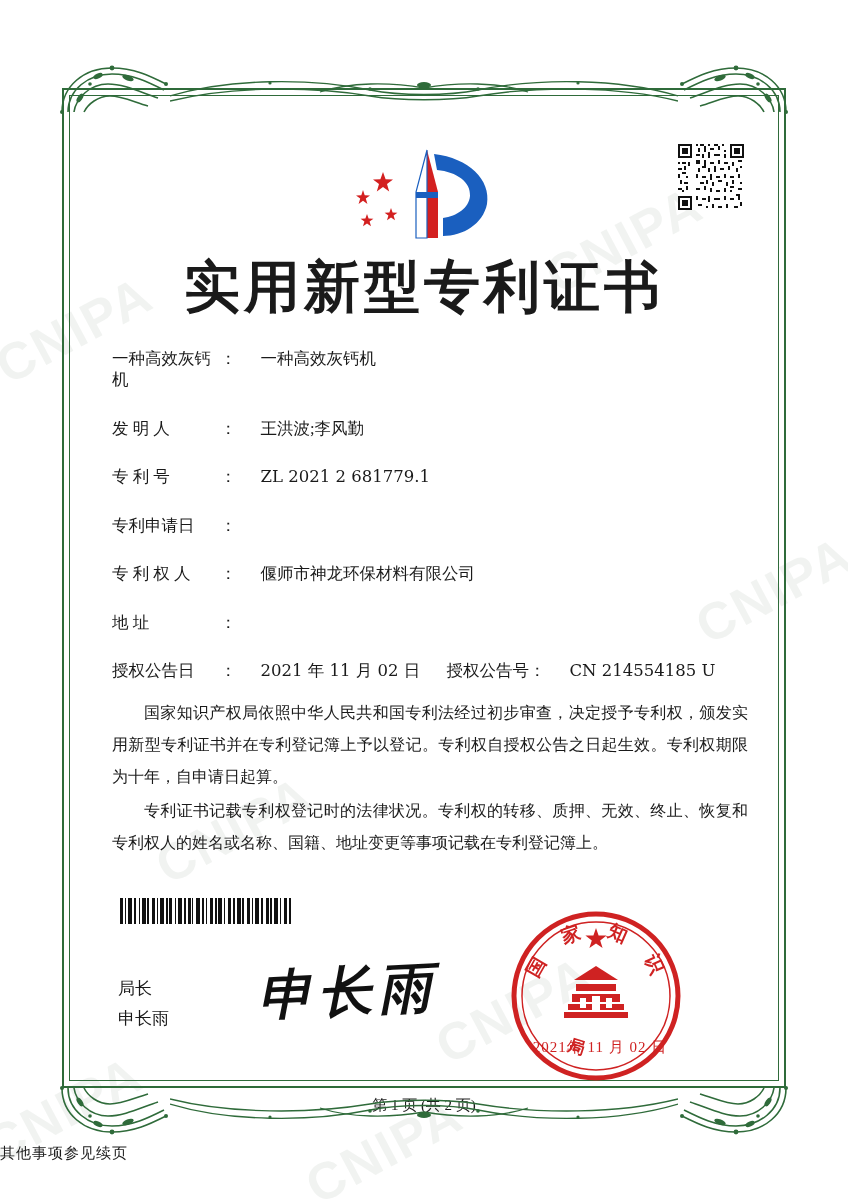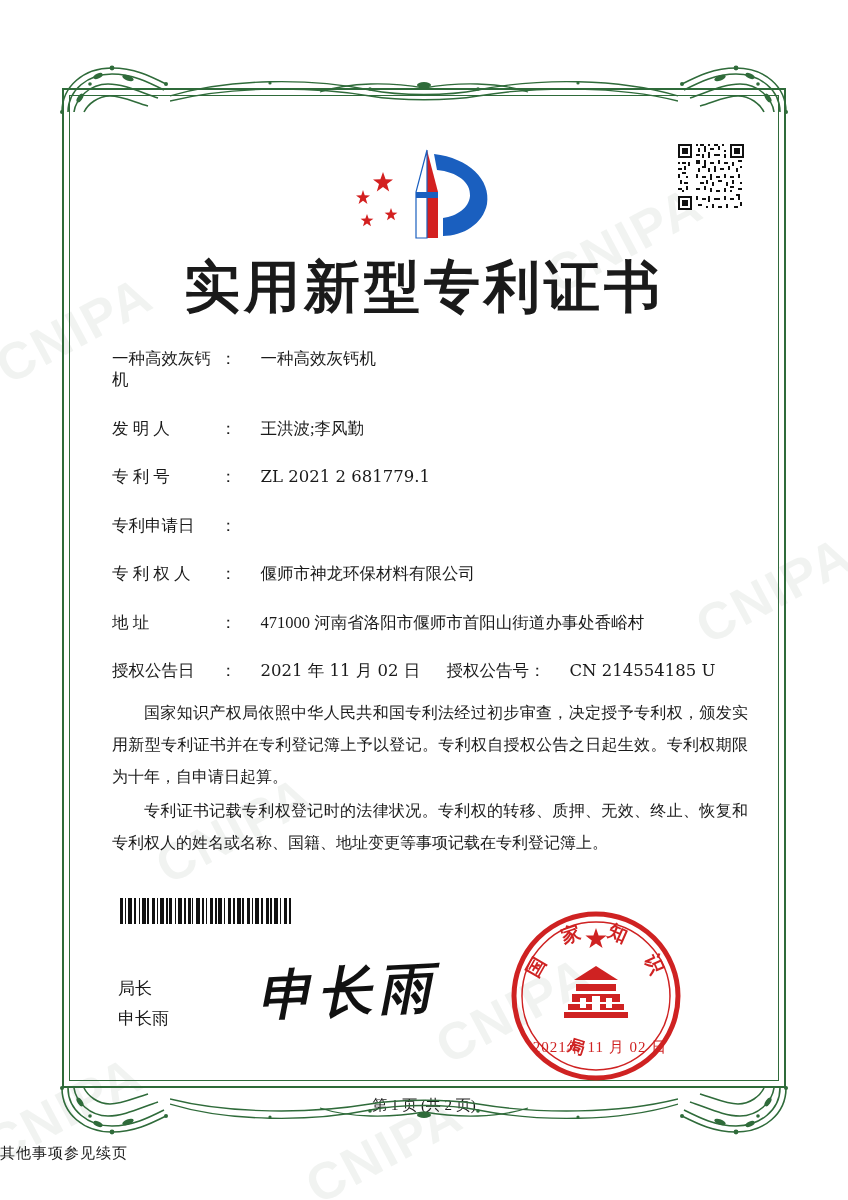--- a/index.html
+++ b/index.html
@@ -506,21 +506,20 @@
       <span class="field-sep">：</span>
     </div>
     <div class="field-row">
       <span class="field-label">专 利 权 人</span>
       <span class="field-sep">：</span>
       <span class="field-value cn">偃师市神龙环保材料有限公司</span>
     </div>
     <div class="field-row">
       <span class="field-label">地        址</span>
       <span class="field-sep">：</span>
-      <span class="field-value cn">471000 河南省洛阳市偃师市首阳山街道办事处香峪村</span>
     </div>
     <div class="field-row">
       <span class="field-label">授权公告日</span>
       <span class="field-sep">：</span>
       <span class="field-value" style="flex:none;min-width:186px;">2021 年 11 月 02 日</span>
       <span>授权公告号</span>
       <span>：</span>
       <span class="field-value">CN 214554185 U</span>
     </div>
   </div>

